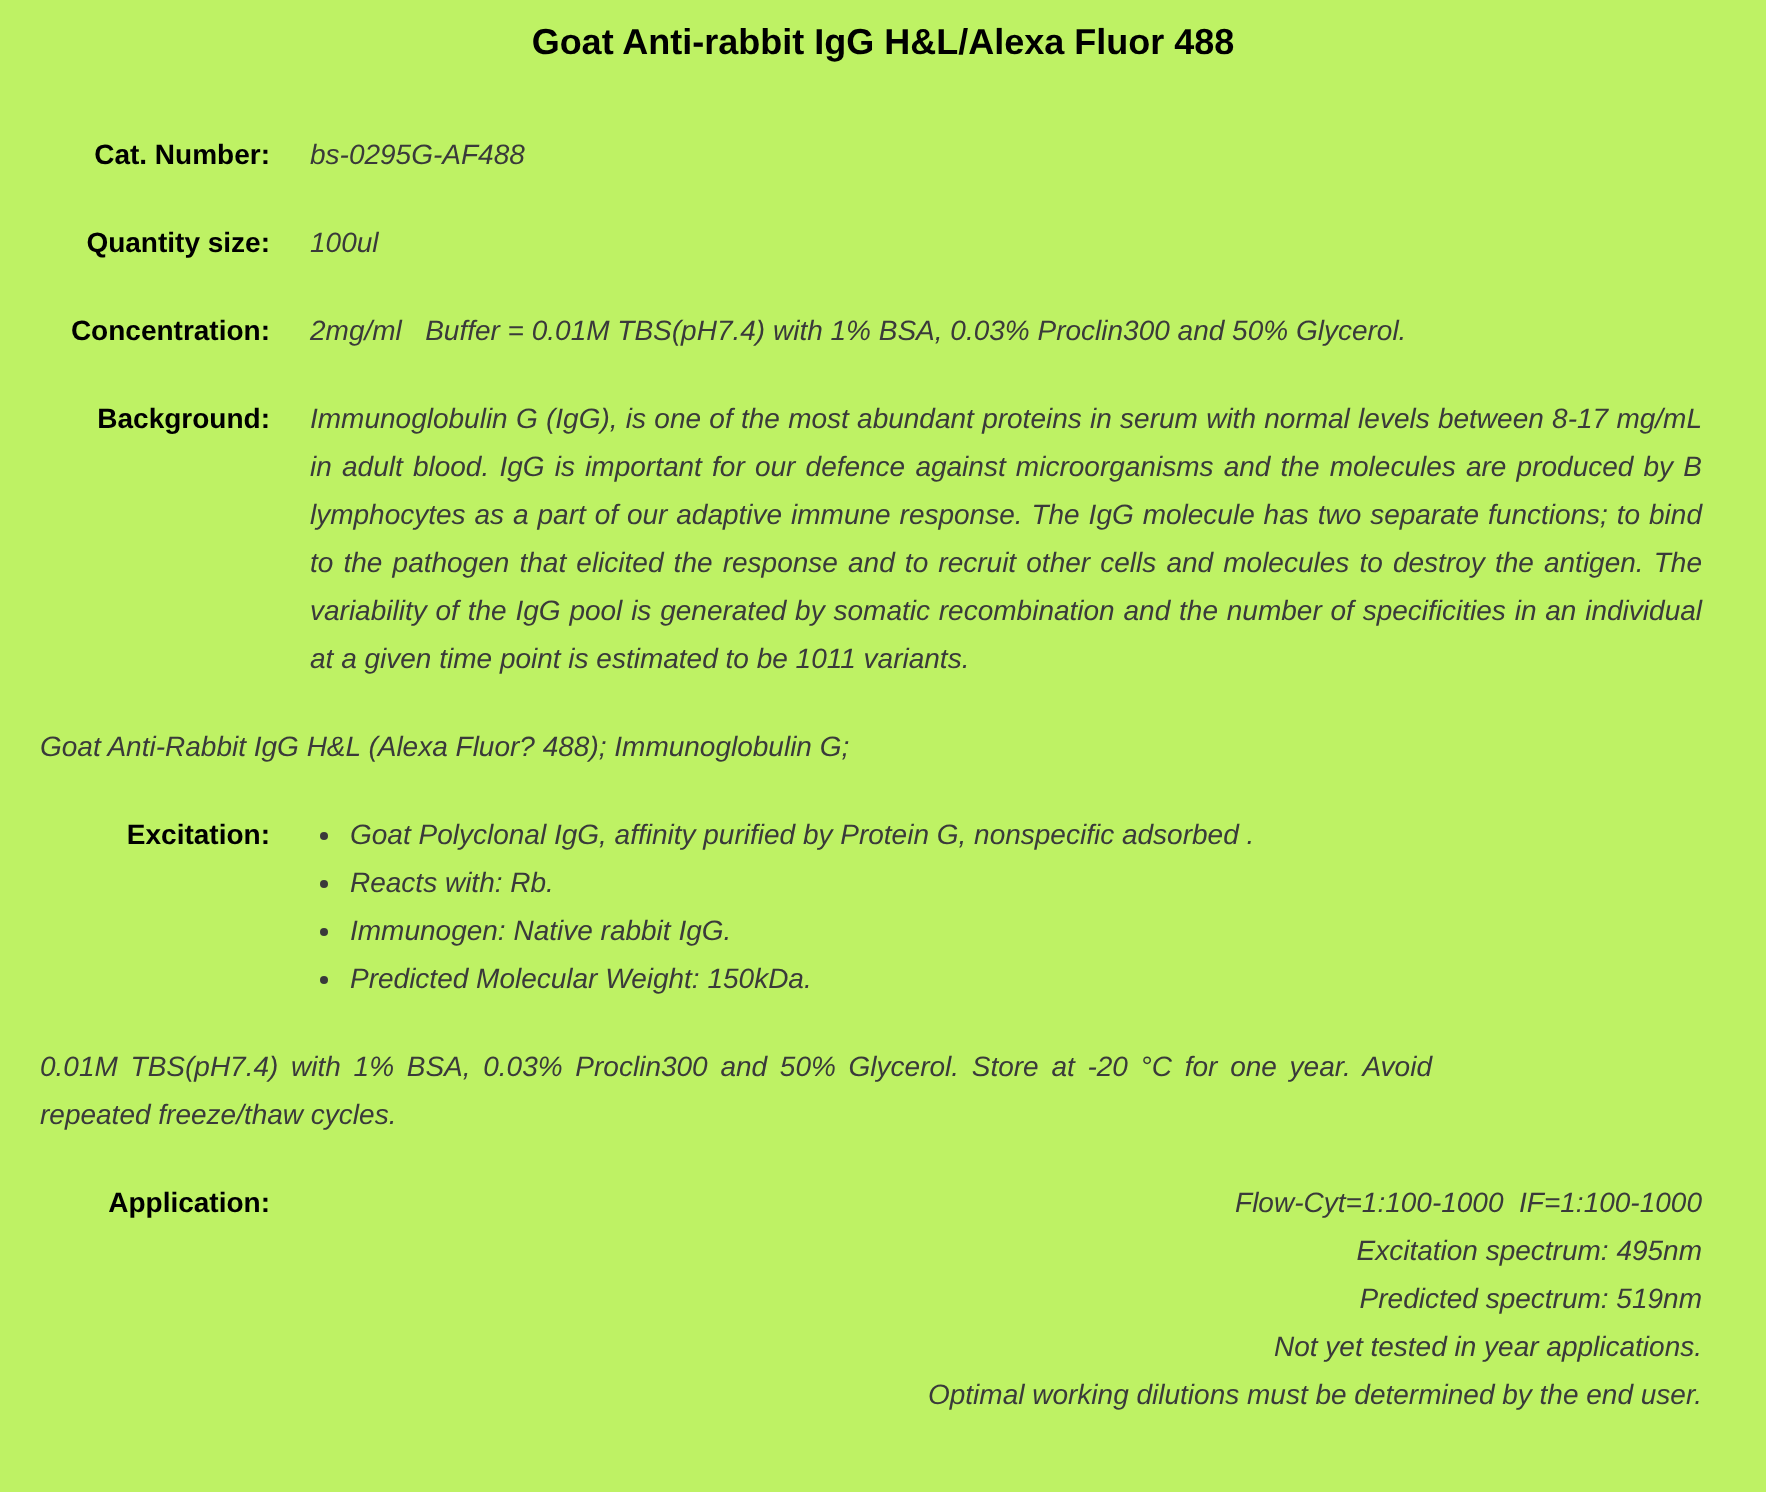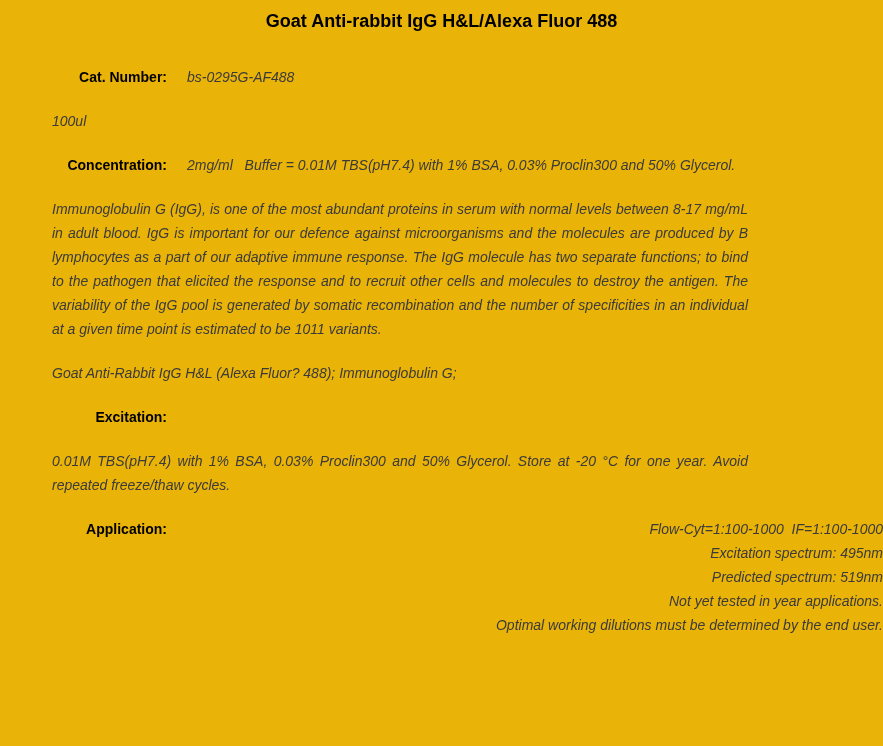--- a/index.html
+++ b/index.html
@@ -5,40 +5,39 @@
   html, body {
     margin: 0;
     padding: 0;
     background: #ffffff;
   }
   .page {
     position: relative;
     width: 883px;
     height: 746px;
     box-sizing: border-box;
-    background: #eab308;
+    background: #bef264;
     font-family: "Liberation Sans", sans-serif;
     overflow: hidden;
   }
   .title {
     margin: 10px 0 0 0;
     text-align: center;
     font-size: 18px;
     line-height: 22px;
     font-weight: bold;
     color: #000000;
   }
   .rows {
     margin-top: 33px;
   }
   .row {
     display: flex;
     align-items: flex-start;
     margin-bottom: 20px;
-    padding-left: 32px;
   }
   .row:last-child {
     margin-bottom: 16px;
   }
   .label {
     flex: 0 0 135px;
     width: 135px;
     text-align: right;
     font-weight: bold;
     font-size: 14px;
@@ -82,38 +81,48 @@
   <h1 class="title">Goat Anti-rabbit IgG H&amp;L/Alexa Fluor 488</h1>
 
   <div class="rows">
 
     <div class="row">
       <div class="label">Cat. Number:</div>
       <div class="value">bs-0295G-AF488</div>
     </div>
 
     <div class="row">
+      <div class="label">Quantity size:</div>
       <div class="value">100ul</div>
     </div>
 
     <div class="row">
       <div class="label">Concentration:</div>
       <div class="value pre">2mg/ml   Buffer = 0.01M TBS(pH7.4) with 1% BSA, 0.03% Proclin300 and 50% Glycerol.</div>
     </div>
 
     <div class="row">
+      <div class="label">Background:</div>
       <div class="value justify">Immunoglobulin G (IgG), is one of the most abundant proteins in serum with normal levels between 8-17 mg/mL in adult blood. IgG is important for our defence against microorganisms and the molecules are produced by B lymphocytes as a part of our adaptive immune response. The IgG molecule has two separate functions; to bind to the pathogen that elicited the response and to recruit other cells and molecules to destroy the antigen. The variability of the IgG pool is generated by somatic recombination and the number of specificities in an individual at a given time point is estimated to be 1011 variants.</div>
     </div>
 
     <div class="row">
       <div class="value">Goat Anti-Rabbit IgG H&amp;L (Alexa Fluor? 488); Immunoglobulin G;</div>
     </div>
 
     <div class="row">
       <div class="label">Excitation:</div>
+      <div class="value">
+        <ul class="bullets">
+          <li>Goat Polyclonal IgG, affinity purified by Protein G, nonspecific adsorbed .</li>
+          <li>Reacts with: Rb.</li>
+          <li>Immunogen: Native rabbit IgG.</li>
+          <li>Predicted Molecular Weight: 150kDa.</li>
+        </ul>
+      </div>
     </div>
 
     <div class="row">
       <div class="value justify">0.01M TBS(pH7.4) with 1% BSA, 0.03% Proclin300 and 50% Glycerol. Store at -20 °C for one year. Avoid repeated freeze/thaw cycles.</div>
     </div>
 
     <div class="row">
       <div class="label">Application:</div>
       <div class="value">
         <div class="app-line">Flow-Cyt=1:100-1000  IF=1:100-1000</div>

